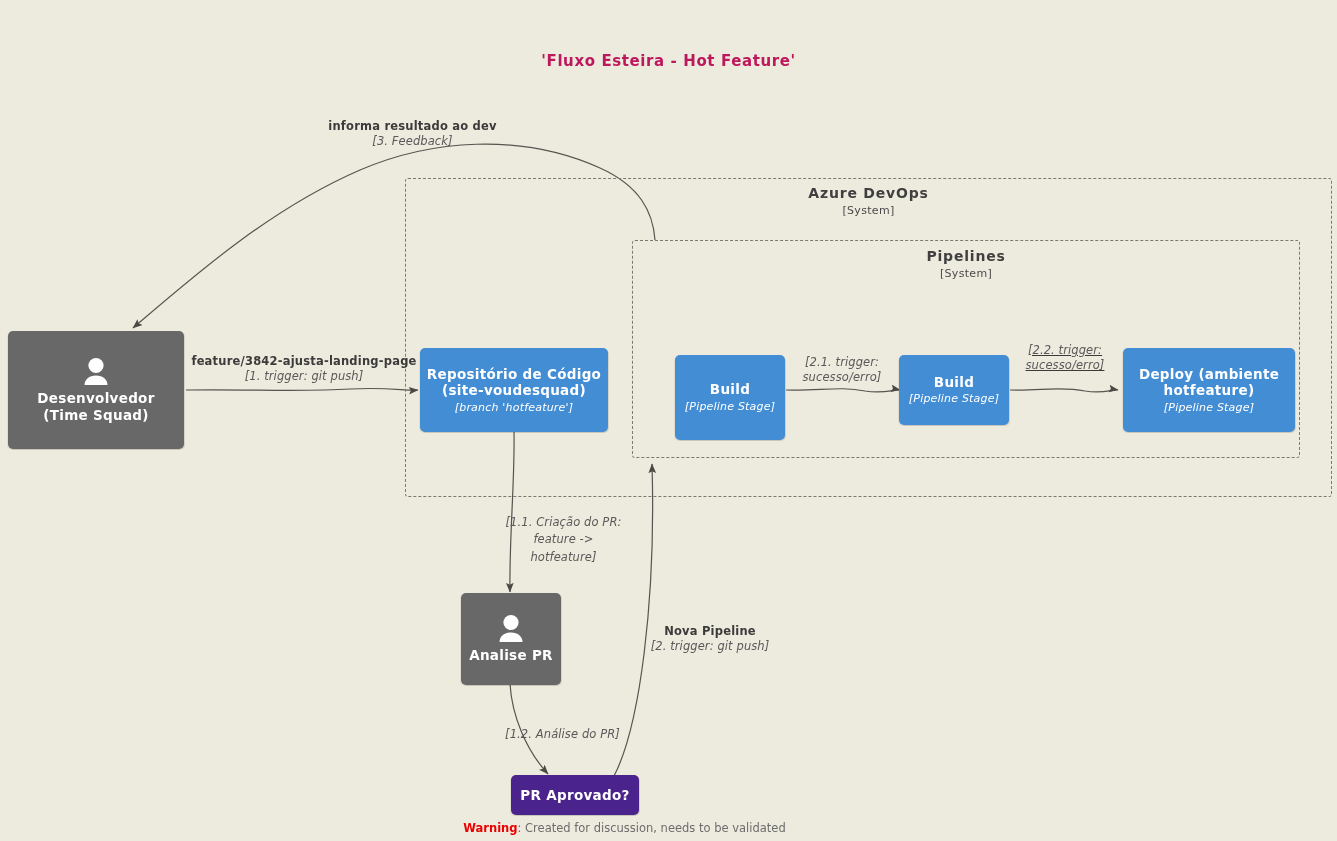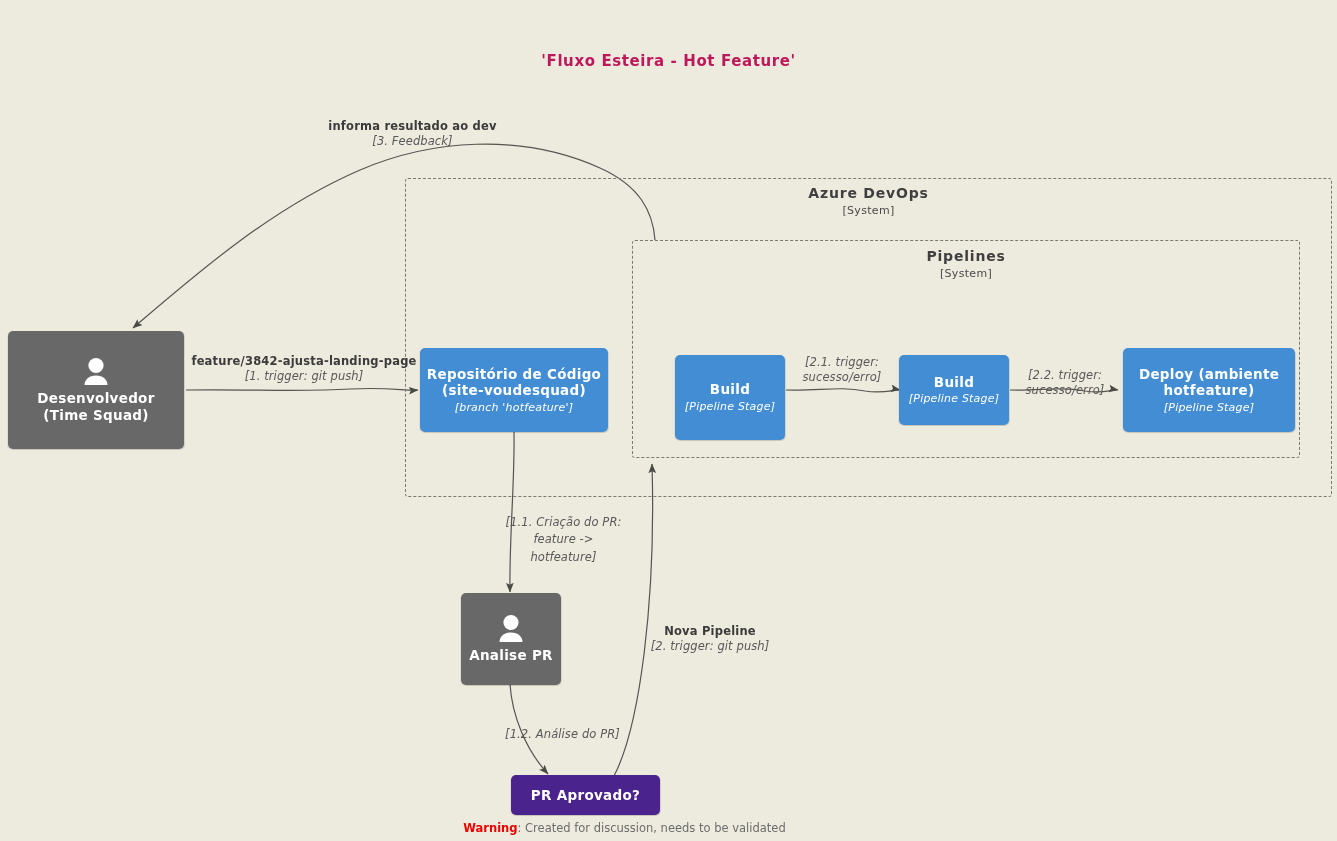--- a/index.html
+++ b/index.html
@@ -220,21 +220,21 @@
   </div>
 
   <div class="node gray person" style="left:461px; top:593px; width:100px; height:92px; justify-content:center;">
     <svg class="person-icon" viewBox="0 0 34 30">
       <circle cx="17" cy="8.5" r="7.6" fill="#ffffff"></circle>
       <path d="M17 18.5c-7 0-11.5 4.2-11.5 9.5h23c0-5.3-4.5-9.5-11.5-9.5z" fill="#ffffff"></path>
     </svg>
     <span class="n-name">Analise PR</span>
   </div>
 
-  <div class="node purple" style="left:511px; top:775px; width:149px; height:40px;">
+  <div class="node purple" style="left:511px; top:775px; width:128px; height:40px;">
     <span class="n-name">PR Aprovado?</span>
   </div>
 
   <div class="edge-label" style="left:186px; top:354px; width:236px;">
     <span class="e-title">feature/3842-ajusta-landing-page</span>
     <span class="e-tech">[1. trigger: git push]</span>
   </div>
 
   <div class="edge-label" style="left:300px; top:119px; width:225px;">
     <span class="e-title">informa resultado ao dev</span>
@@ -254,21 +254,21 @@
   <div class="edge-label" style="left:650px; top:624px; width:120px;">
     <span class="e-title">Nova Pipeline</span>
     <span class="e-tech">[2. trigger: git push]</span>
   </div>
 
   <div class="edge-label" style="left:786px; top:355px; width:112px;">
     <span class="e-tech">[2.1. trigger:</span>
     <span class="e-tech">sucesso/erro]</span>
   </div>
 
-  <div class="edge-label" style="left:1009px; top:368px; width:112px;">
+  <div class="edge-label" style="left:1009px; top:343px; width:112px;text-decoration:underline;">
     <span class="e-tech">[2.2. trigger:</span>
     <span class="e-tech">sucesso/erro]</span>
   </div>
 
   <div class="footer-warning">
     <span class="w-key">Warning</span><span>: </span><span>Created for discussion, needs to be validated</span>
   </div>
 
 </div>
 

